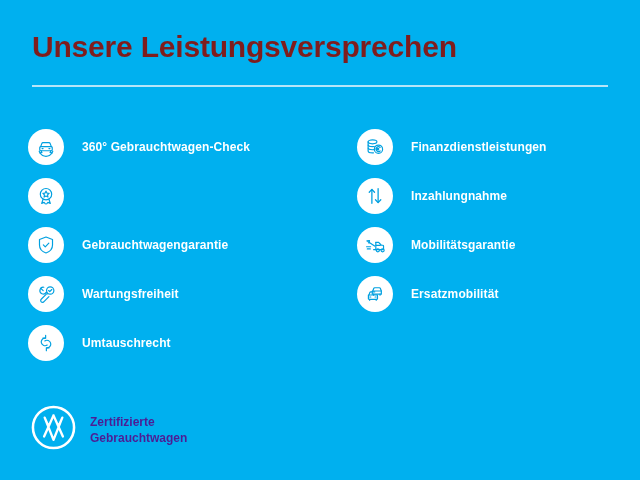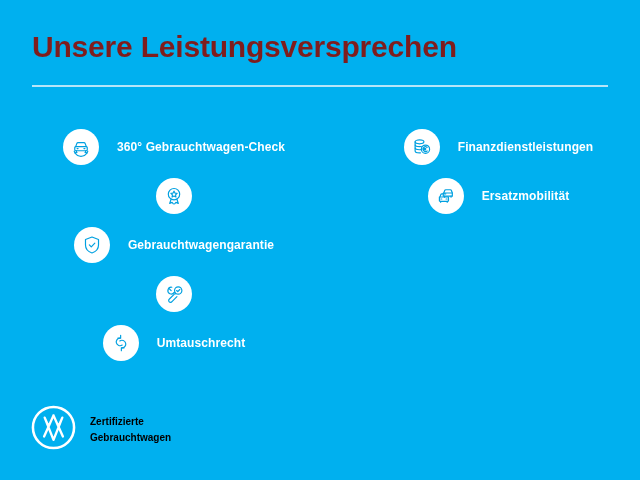--- a/index.html
+++ b/index.html
@@ -58,21 +58,20 @@
     width: 320px;
     box-sizing: border-box;
   }
   .col-left  { padding-left: 28px; }
   .col-right { padding-left: 357px; margin-left: -320px; width: 640px; }
 
   .item {
     display: flex;
     align-items: center;
     height: 49px;
-    justify-content: center;
   }
   .badge {
     width: 36px;
     height: 36px;
     min-width: 36px;
     border-radius: 50%;
     background: #ffffff;
     display: flex;
     align-items: center;
     justify-content: center;
@@ -98,22 +97,22 @@
     top: 404px;
     display: flex;
     align-items: center;
   }
   .vw-logo {
     width: 47px;
     height: 47px;
   }
   .footer-text {
     margin-left: 13px;
-    color: #000000;
-    font-size: 10px;
+    color: #4c1d95;
+    font-size: 12px;
     font-weight: bold;
     line-height: 16px;
   }
 </style>
 </head>
 <body>
 
 <div class="page">
 
   <div class="header">
@@ -163,20 +162,21 @@
       <div class="item">
         <span class="badge">
           <svg viewBox="0 0 24 24" fill="none" stroke="#00a0e0" stroke-width="1.3" stroke-linecap="round" stroke-linejoin="round">
             <path d="M9.6 4.6a3.7 3.7 0 1 0 2.6 5.6l1.6 1.6"></path>
             <path d="M6.4 5.9 8.9 8.4"></path>
             <path d="M12.4 12.1 7 17.5a2 2 0 1 0 2.8 2.8l5.4-5.4"></path>
             <circle cx="16.6" cy="8.2" r="4"></circle>
             <path d="M14.9 8.2l1.2 1.2 2.2-2.3"></path>
           </svg>
         </span>
+        <span class="item-label">Wartungsfreiheit</span>
       </div>
 
       <div class="item">
         <span class="badge">
           <svg viewBox="0 0 24 24" fill="none" stroke="#00a0e0" stroke-width="1.3" stroke-linecap="round" stroke-linejoin="round">
             <path d="M11.1 6.6a4.2 4.2 0 1 0 2.2 7.7"></path>
             <path d="M11.6 3.6l0 3.1-3 0"></path>
             <path d="M12.9 17.4a4.2 4.2 0 1 0-2.2-7.7"></path>
             <path d="M12.4 20.4l0-3.1 3 0"></path>
           </svg>
@@ -197,21 +197,47 @@
             <path d="M4.5 13.2v3.1c0 1.2 2.15 2.1 4.8 2.1 .35 0 .7-.02 1-.05"></path>
             <circle cx="15.8" cy="14.4" r="4.5"></circle>
             <path d="M17.6 12.5a2.6 2.6 0 1 0 0 3.8"></path>
             <path d="M13.5 13.7h2.6M13.5 15.1h2.6"></path>
           </svg>
         </span>
         <span class="item-label">Finanzdienstleistungen</span>
       </div>
 
 
-
+      <div class="item">
+        <span class="badge">
+          <svg viewBox="0 0 24 24" fill="none" stroke="#00a0e0" stroke-width="1.4" stroke-linecap="round" stroke-linejoin="round">
+            <path d="M8.6 20V5"></path>
+            <path d="M5.7 7.9 8.6 4.7l2.9 3.2"></path>
+            <path d="M15.4 4v15"></path>
+            <path d="M12.5 16.1 15.4 19.3l2.9-3.2"></path>
+          </svg>
+        </span>
+        <span class="item-label">Inzahlungnahme</span>
+      </div>
+
+      <div class="item">
+        <span class="badge">
+          <svg viewBox="0 0 24 24" fill="none" stroke="#00a0e0" stroke-width="1.3" stroke-linecap="round" stroke-linejoin="round">
+            <path d="M12.9 9.2h3.1l2.9 3.1h1.5a.9.9 0 0 1 .9.9v3a.9.9 0 0 1-.9.9h-9.9"></path>
+            <path d="M12.9 9.2v8"></path>
+            <circle cx="15.1" cy="17.8" r="1.7"></circle>
+            <circle cx="20.3" cy="17.8" r="1.7"></circle>
+            <path d="M13 12.4h4.8"></path>
+            <path d="M11.6 13.1 4.1 8.2"></path>
+            <path d="M3.2 7.5 6 7.1 5.4 9.9"></path>
+            <path d="M2.8 13.9h4.4M3.6 16.3h3.3"></path>
+          </svg>
+        </span>
+        <span class="item-label">Mobilitätsgarantie</span>
+      </div>
 
       <div class="item">
         <span class="badge">
           <svg viewBox="0 0 24 24" fill="none" stroke="#00a0e0" stroke-width="1.3" stroke-linecap="round" stroke-linejoin="round">
             <path d="M9.6 8.7 10.6 6a1.2 1.2 0 0 1 1.1-.8h5.1a1.2 1.2 0 0 1 1.1.8l1 2.7"></path>
             <path d="M9 8.7h9.9v3.5H9z"></path>
             <path d="M10.4 12.2v1.1M17.5 12.2v1.1"></path>
             <path d="M5.4 13.1 6.4 10.4a1.2 1.2 0 0 1 1.1-.8h4.3"></path>
             <path d="M4.8 13.1h9.9v4a.7.7 0 0 1-.7.7H5.5a.7.7 0 0 1-.7-.7z"></path>
             <path d="M6.2 17.8v1.1M13.3 17.8v1.1"></path>

